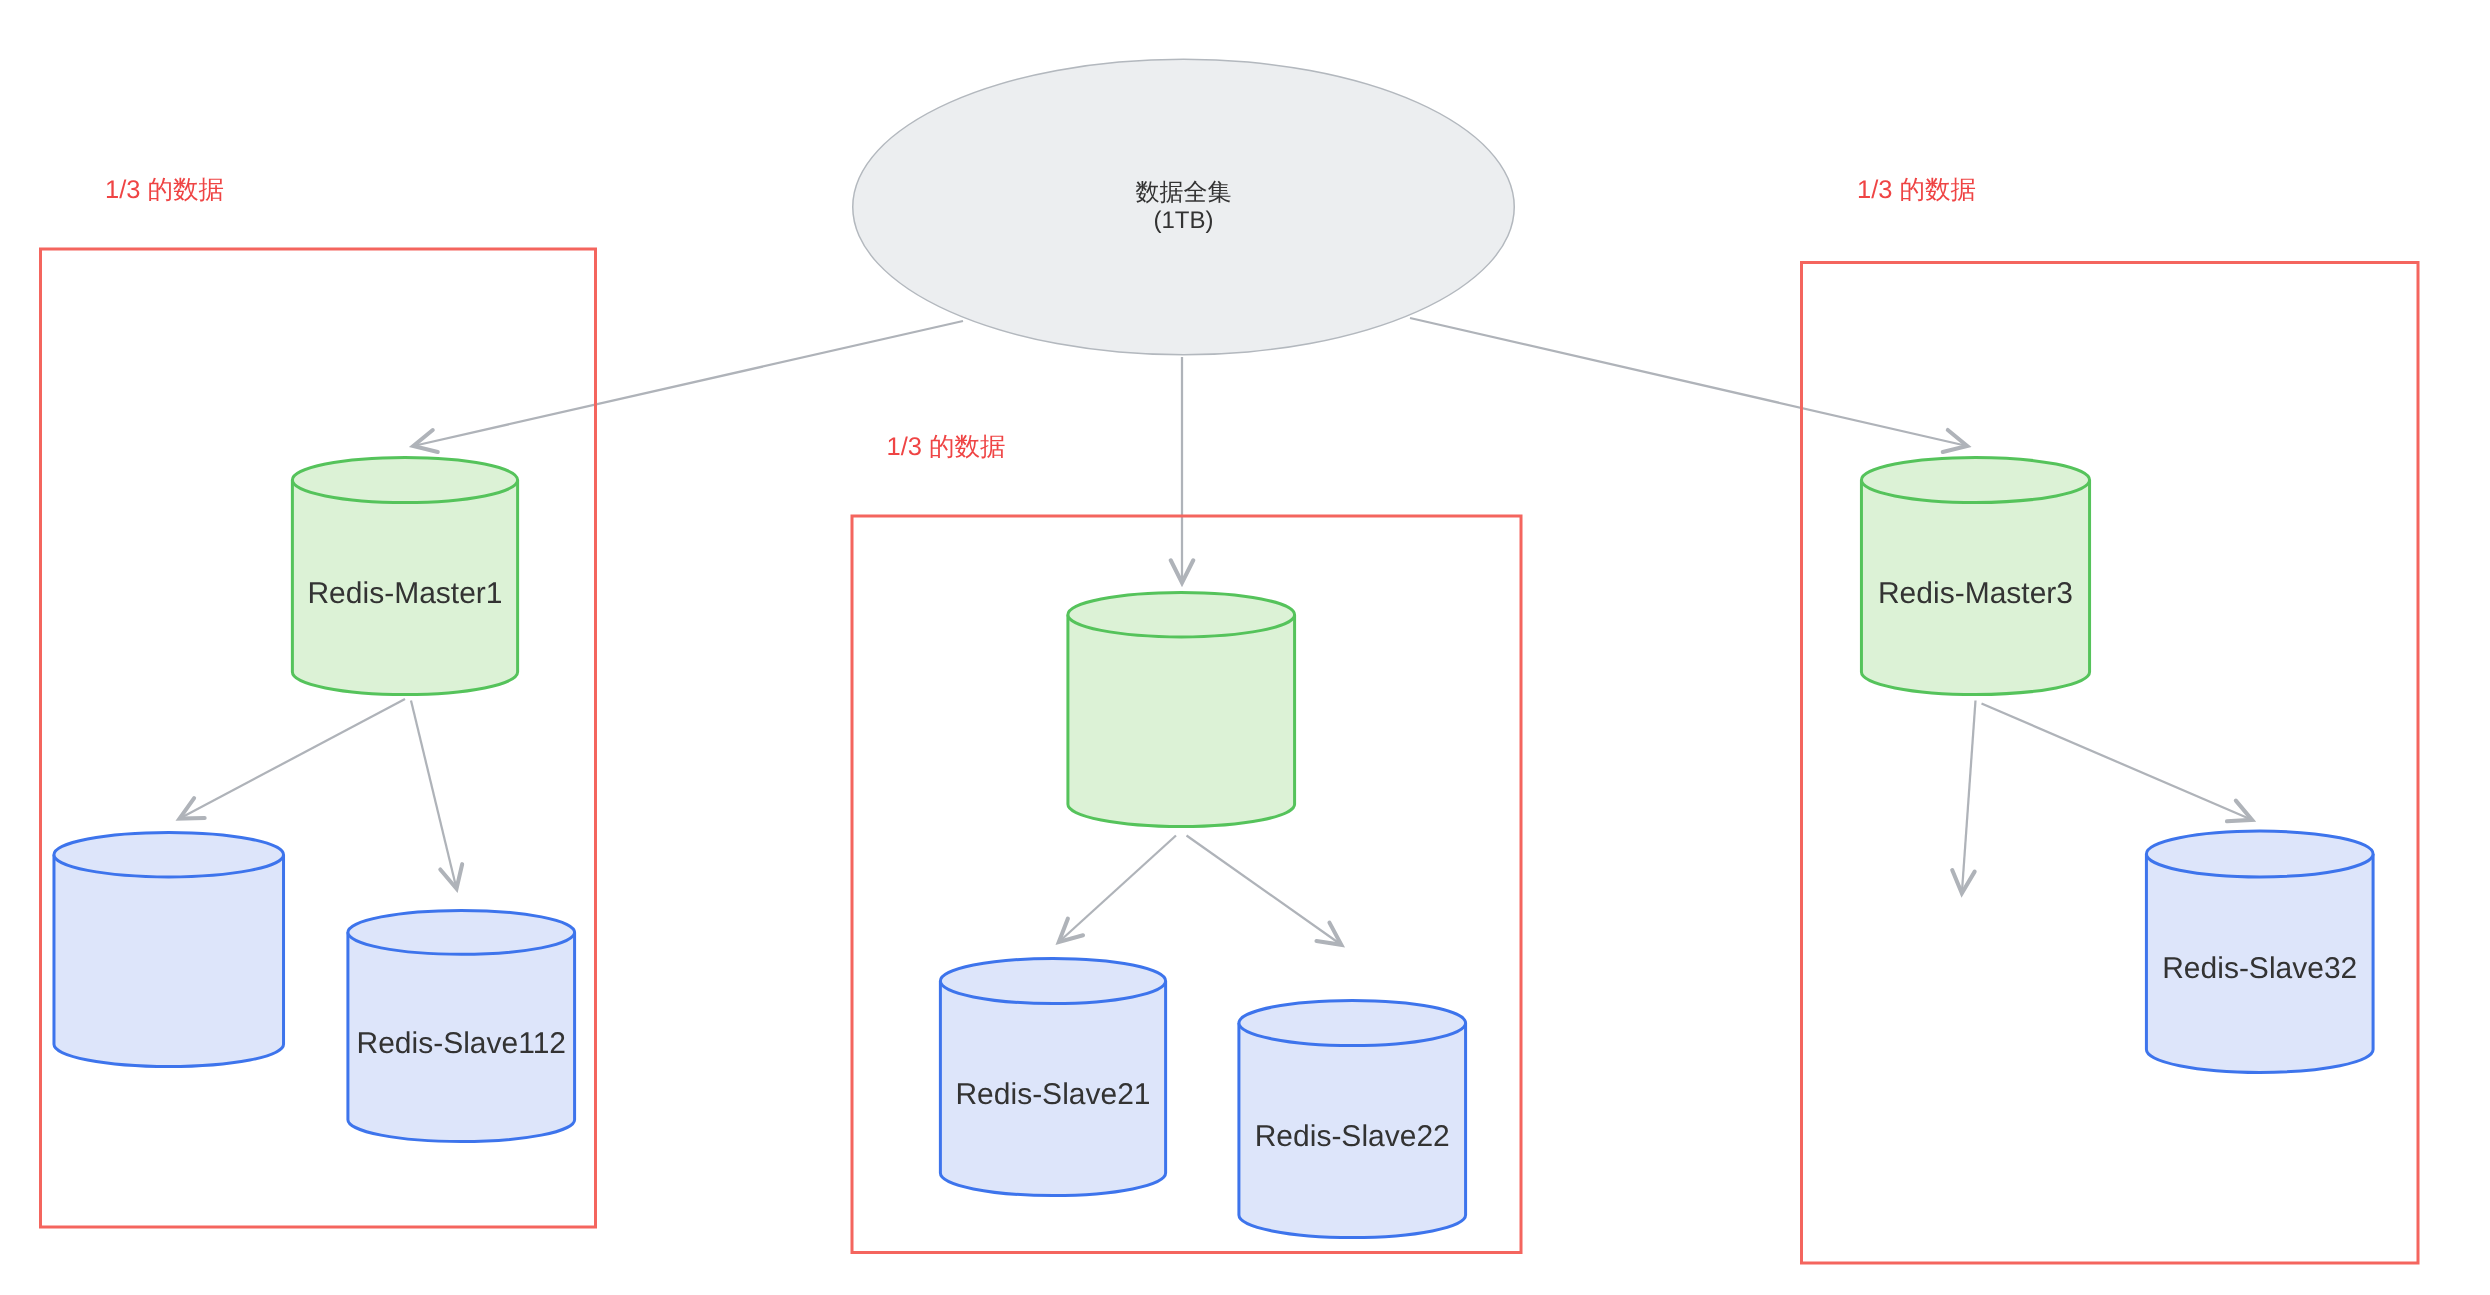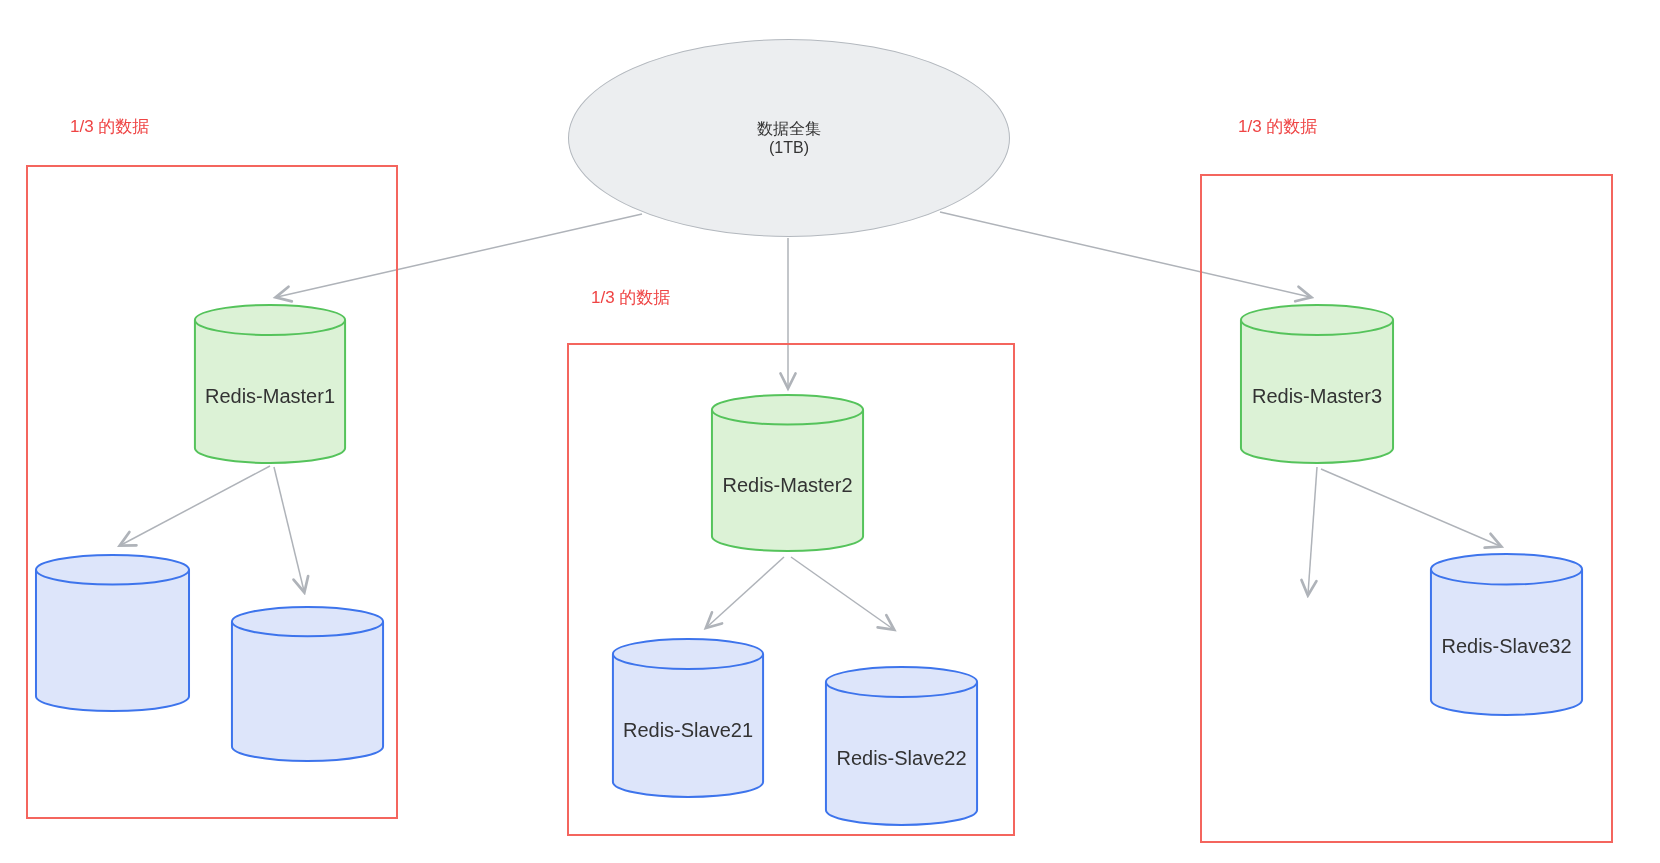--- a/index.html
+++ b/index.html
@@ -55,21 +55,21 @@
     position:absolute;left:0;right:0;top:34px;bottom:10px;
     display:flex;align-items:center;justify-content:center;
     font-size:20px;color:var(--text-color);white-space:nowrap;
   }
 
   #n-master1{left:192px;top:303px;width:156px;height:162px;}
   #n-master2{left:709px;top:393px;width:157px;height:160px;}
   #n-master3{left:1238px;top:303px;width:158px;height:162px;}
   #n-slave11{left:33px;top:553px;width:159px;height:160px;}
   #n-slave112{left:229px;top:605px;width:157px;height:158px;}
-  #n-slave21{left:610px;top:637px;width:156px;height:162px;}
+  #n-slave21{left:624px;top:637px;width:156px;height:162px;}
   #n-slave22{left:823px;top:665px;width:157px;height:162px;text-align:center;}
   #n-slave31{left:1230px;top:603px;width:156px;height:162px;}
   #n-slave32{left:1428px;top:552px;width:157px;height:165px;}
 </style>
 </head>
 <body>
 
 <div id="canvas">
 
   <svg id="edges" viewBox="0 0 1660 863" width="1660" height="863">
@@ -110,21 +110,20 @@
       <ellipse cx="80" cy="17" rx="77" ry="15"></ellipse>
     </svg>
     <div class="cyl-label">Redis-Master1</div>
   </div>
 
   <div class="cyl master" id="n-master2">
     <svg class="cyl-svg" viewBox="0 0 160 162" preserveAspectRatio="none" aria-hidden="true">
       <path d="M3,17 L3,145 A77,15 0 0 0 157,145 L157,17"></path>
       <ellipse cx="80" cy="17" rx="77" ry="15"></ellipse>
     </svg>
-    <div class="cyl-label">Redis-Master2</div>
   </div>
 
   <div class="cyl master" id="n-master3">
     <svg class="cyl-svg" viewBox="0 0 160 162" preserveAspectRatio="none" aria-hidden="true">
       <path d="M3,17 L3,145 A77,15 0 0 0 157,145 L157,17"></path>
       <ellipse cx="80" cy="17" rx="77" ry="15"></ellipse>
     </svg>
     <div class="cyl-label">Redis-Master3</div>
   </div>
 
@@ -133,20 +132,21 @@
       <path d="M3,17 L3,145 A77,15 0 0 0 157,145 L157,17"></path>
       <ellipse cx="80" cy="17" rx="77" ry="15"></ellipse>
     </svg>
   </div>
 
   <div class="cyl slave" id="n-slave112">
     <svg class="cyl-svg" viewBox="0 0 160 162" preserveAspectRatio="none" aria-hidden="true">
       <path d="M3,17 L3,145 A77,15 0 0 0 157,145 L157,17"></path>
       <ellipse cx="80" cy="17" rx="77" ry="15"></ellipse>
     </svg>
+    <div class="cyl-label">Redis-Slave112</div>
   </div>
 
   <div class="cyl slave" id="n-slave21">
     <svg class="cyl-svg" viewBox="0 0 160 162" preserveAspectRatio="none" aria-hidden="true">
       <path d="M3,17 L3,145 A77,15 0 0 0 157,145 L157,17"></path>
       <ellipse cx="80" cy="17" rx="77" ry="15"></ellipse>
     </svg>
     <div class="cyl-label">Redis-Slave21</div>
   </div>
 

